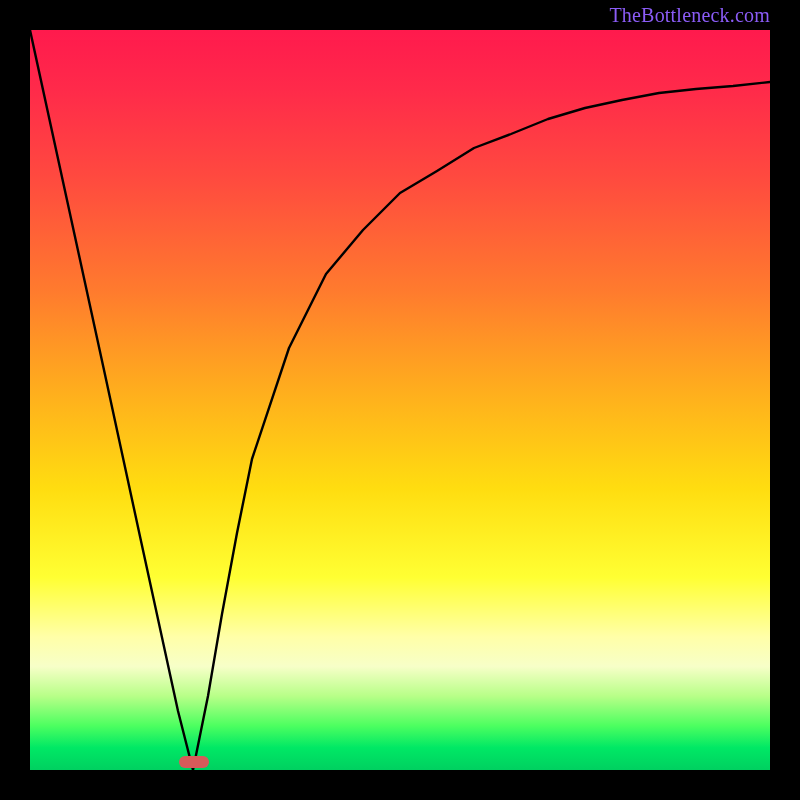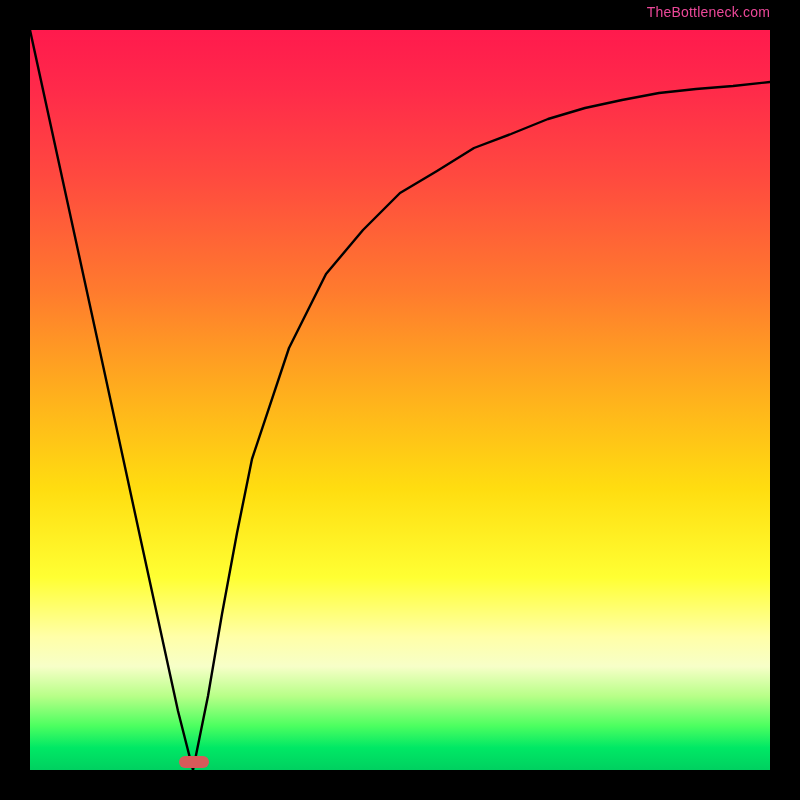--- a/index.html
+++ b/index.html
@@ -50,24 +50,25 @@
   }
   .marker {
     position: absolute;
     background: #d85a5a;
     border-radius: 8px;
   }
   .watermark {
     position: absolute;
     top: 4px;
     right: 30px;
-    color: #ec4899;
-    font-size: 14px;
+    color: #8b5cf6;
+    font-size: 20px;
     font-weight: 500;
     letter-spacing: 0.2px;
+    font-family: Liberation Serif, serif;
   }
 </style>
 </head>
 <body>
 
 <div class="frame">
 
   <div class="plot">
 
     <svg class="curve-svg" viewBox="0 0 740 740" preserveAspectRatio="none">

